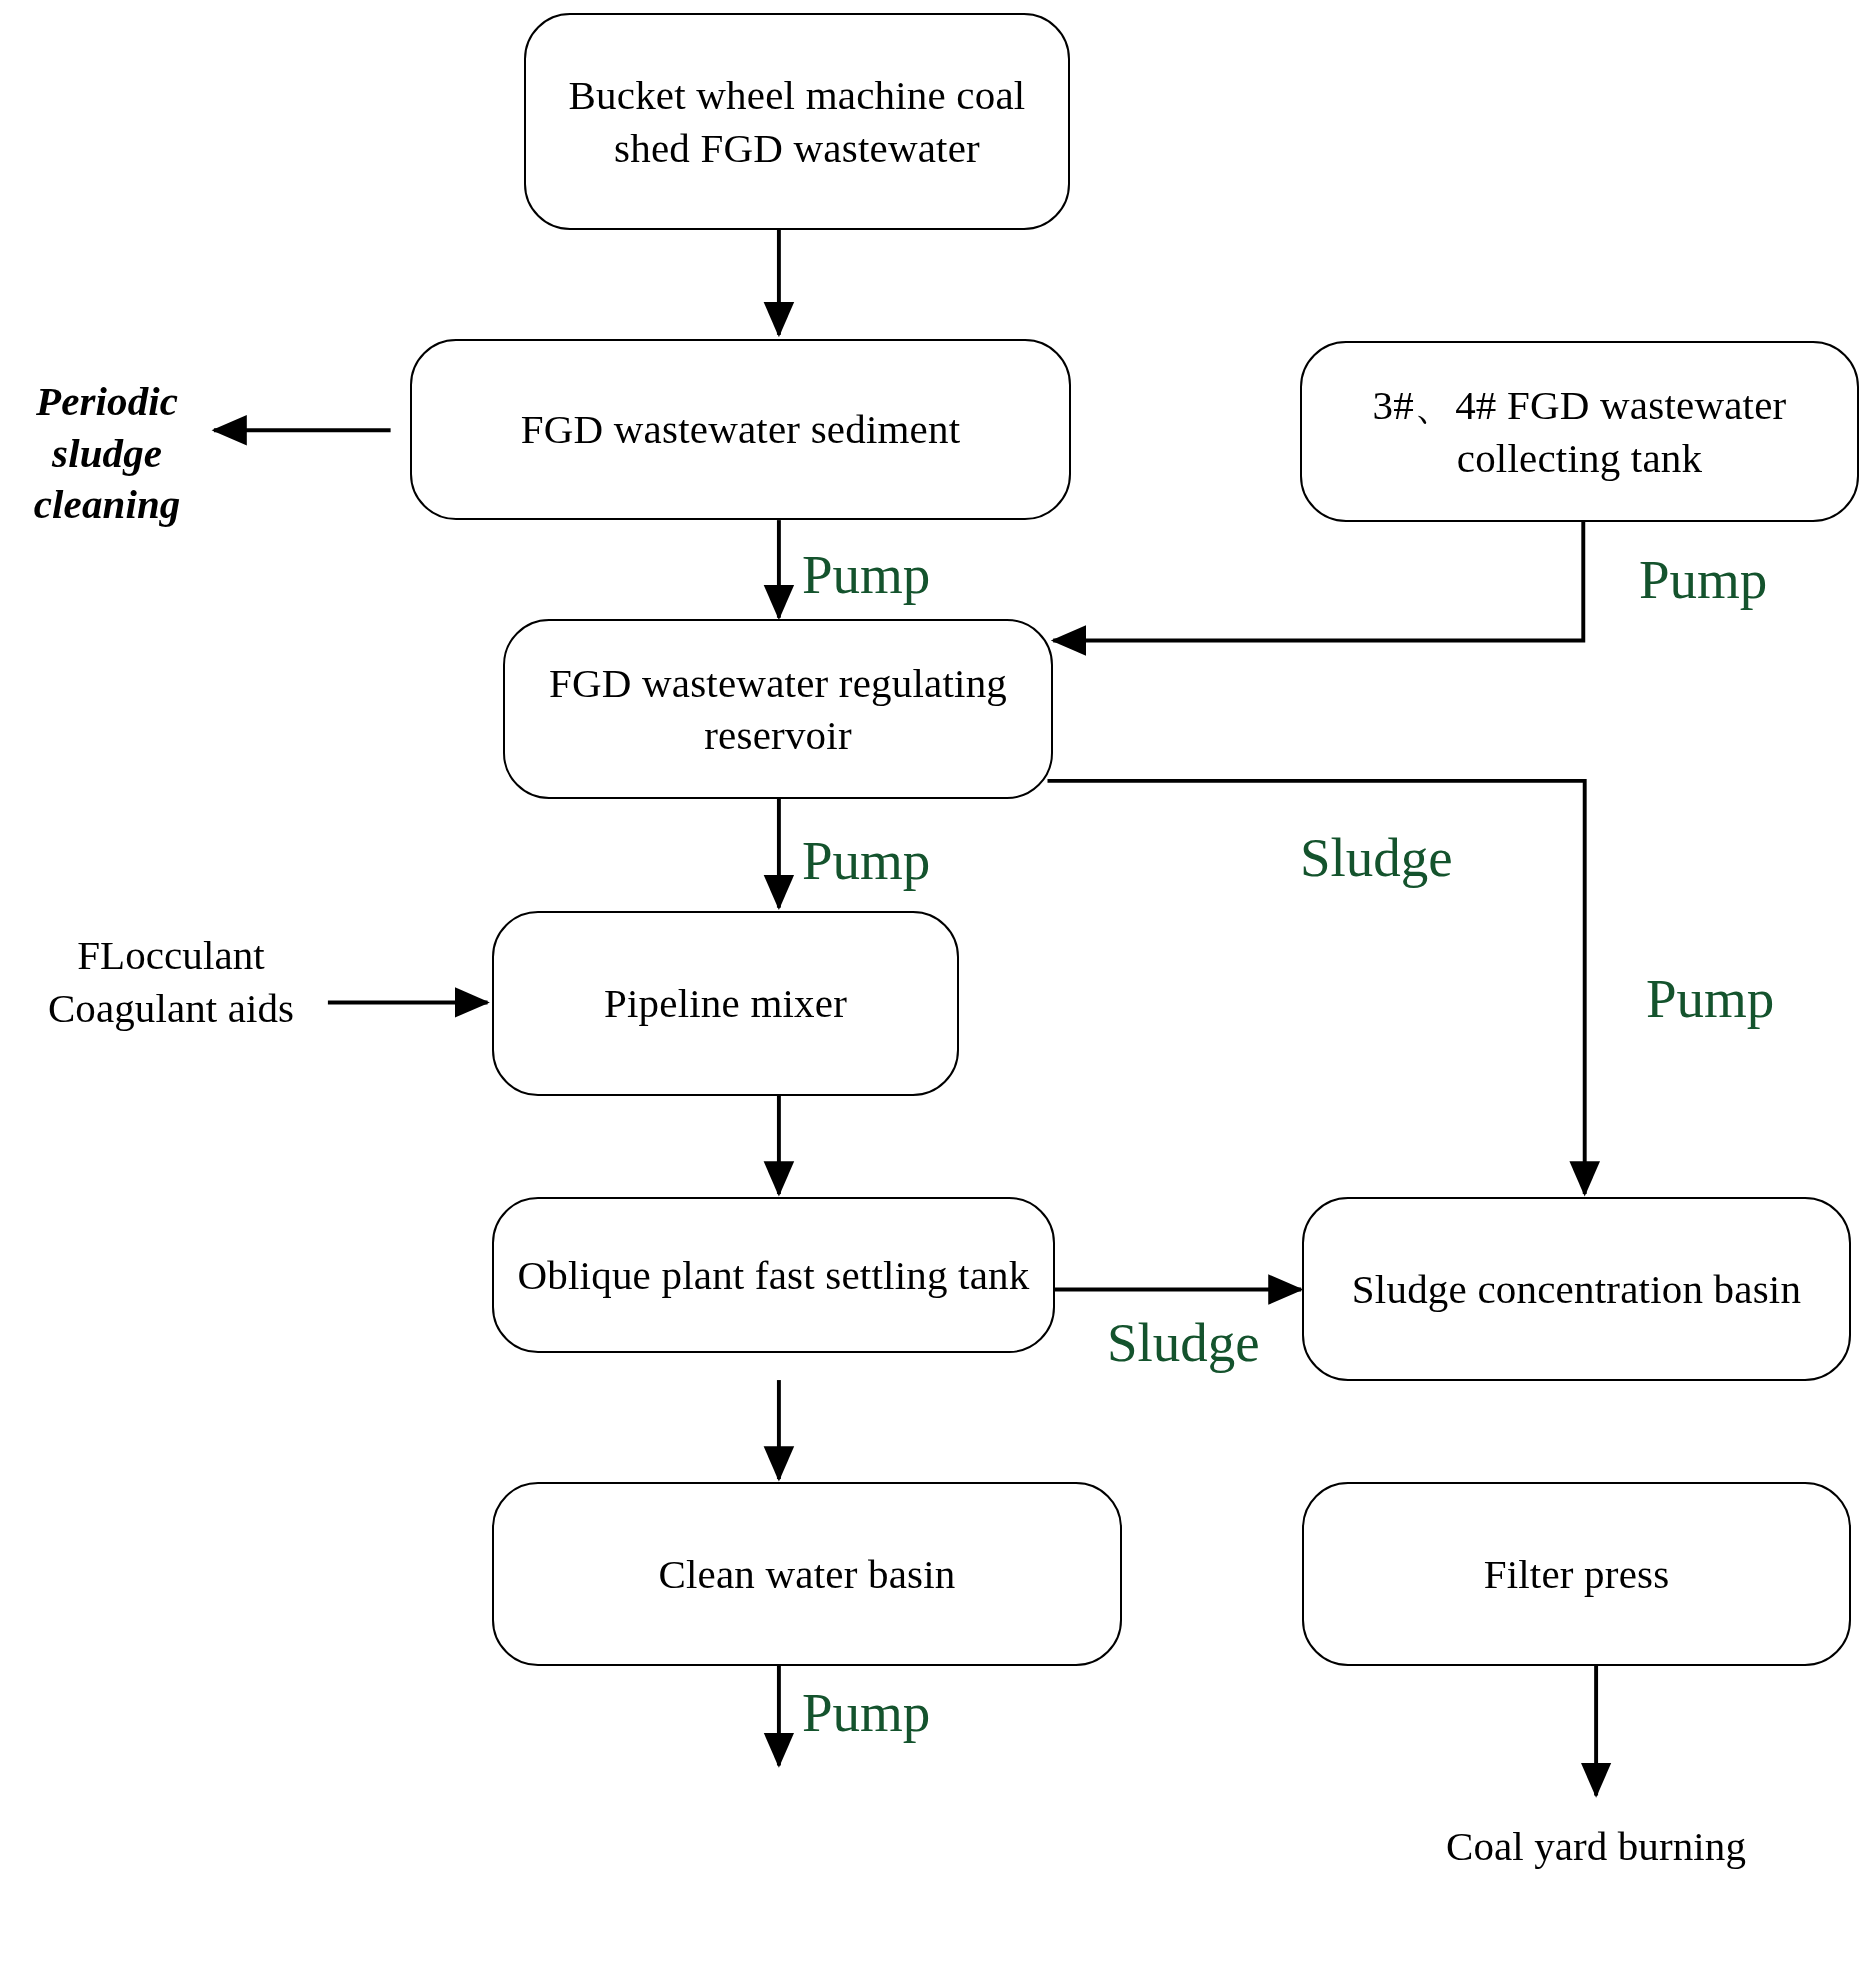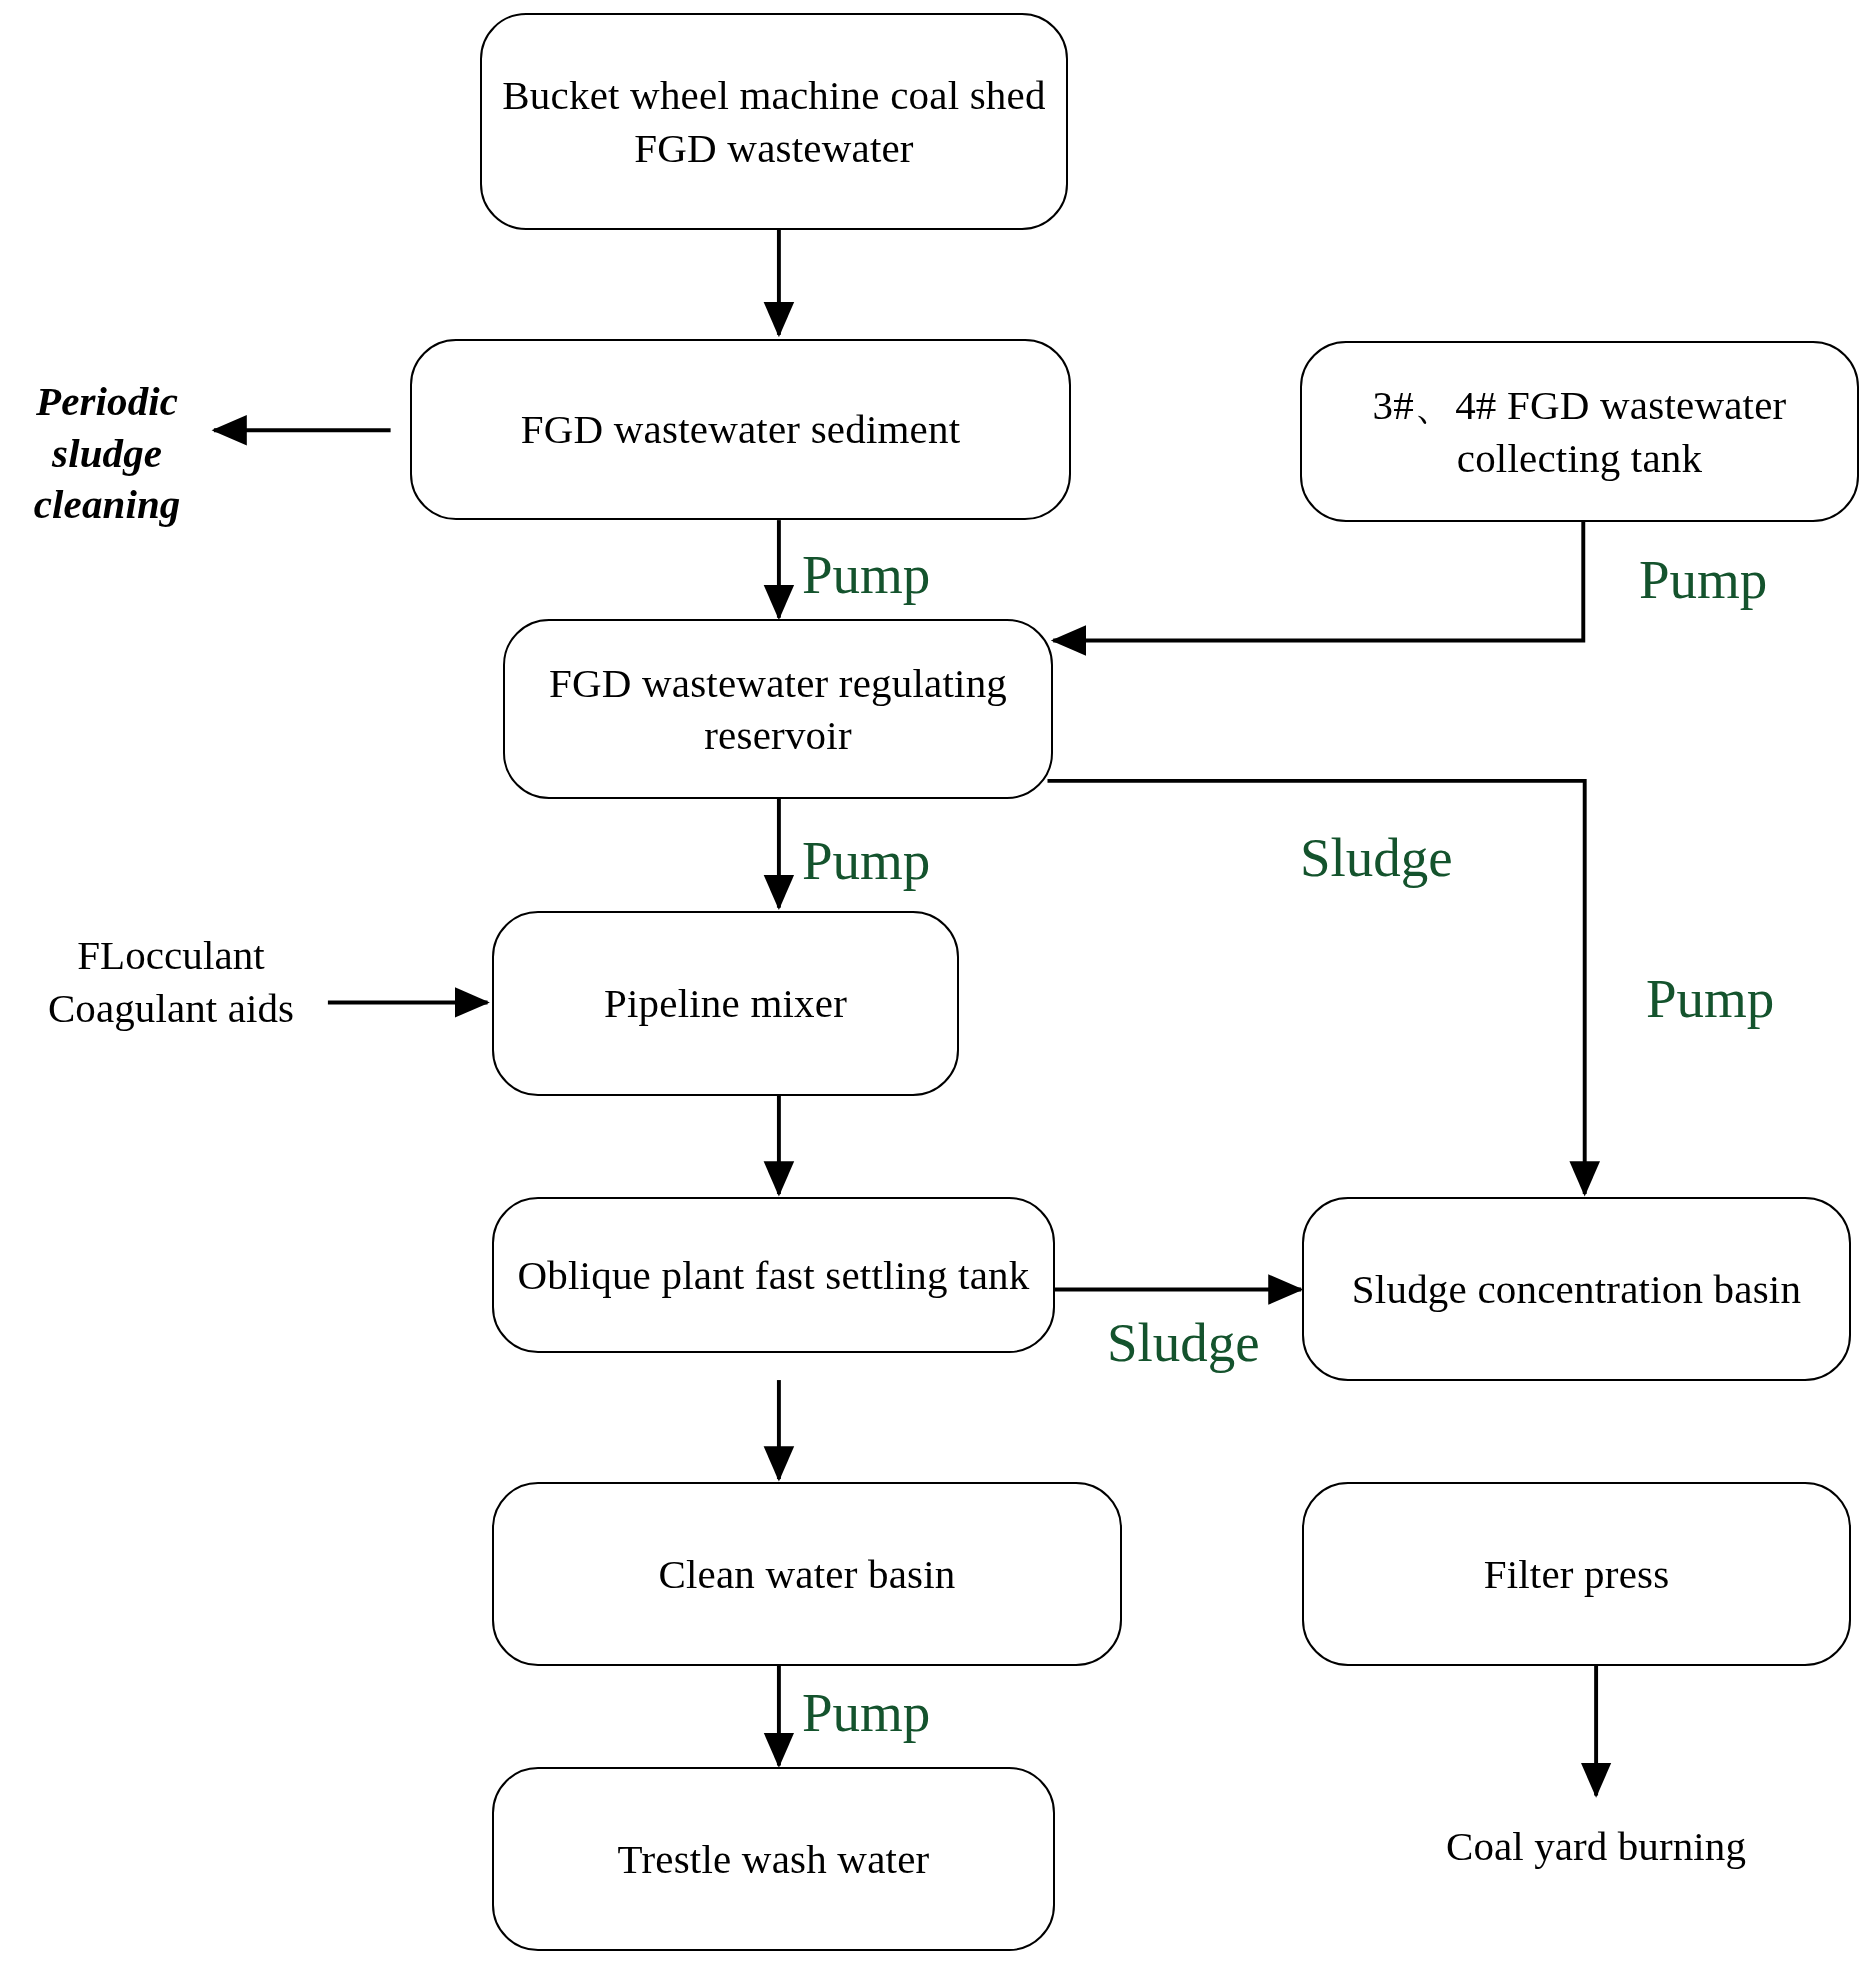--- a/index.html
+++ b/index.html
@@ -94,21 +94,21 @@
       <line x1="1476" y1="1810" x2="1826" y2="1810"></line>
 
       <line x1="1093" y1="1937" x2="1093" y2="2076"></line>
 
       <line x1="1093" y1="2337" x2="1093" y2="2478"></line>
 
       <line x1="2240" y1="2337" x2="2240" y2="2520"></line>
     </g>
   </svg>
 
-  <div class="node" style="left:480px; top:13px; width:588px; height:217px;">
+  <div class="node" style="left:524px; top:13px; width:546px; height:217px;">
     <span>Bucket wheel machine coal shed FGD wastewater</span>
   </div>
 
   <div class="node" style="left:410px; top:339px; width:661px; height:181px;">
     <span>FGD wastewater sediment</span>
   </div>
 
   <div class="node" style="left:1300px; top:341px; width:559px; height:181px;">
     <span>3#、4# FGD wastewater collecting tank</span>
   </div>
@@ -130,23 +130,20 @@
   </div>
 
   <div class="node" style="left:492px; top:1482px; width:630px; height:184px;">
     <span>Clean water basin</span>
   </div>
 
   <div class="node" style="left:1302px; top:1482px; width:549px; height:184px;">
     <span>Filter press</span>
   </div>
 
-  <div class="node" style="left:492px; top:1767px; width:563px; height:184px;">
-    <span>Trestle wash water</span>
-  </div>
 
   <div class="plain-label" style="left:7.1px; top:376px; width:200px;font-style:italic;">Periodic sludge cleaning</div>
 
   <div class="plain-label normal-weight" style="left:28.5px; top:930px; width:285px;">FLocculant</div>
 
   <div class="plain-label normal-weight" style="left:28.5px; top:983px; width:285px;">Coagulant aids</div>
 
   <div class="plain-label normal-weight" style="left:1318px; top:1821px; width:556px;">Coal yard burning</div>
 
   <div class="edge-label" style="left:802px; top:542px;">Pump</div>

